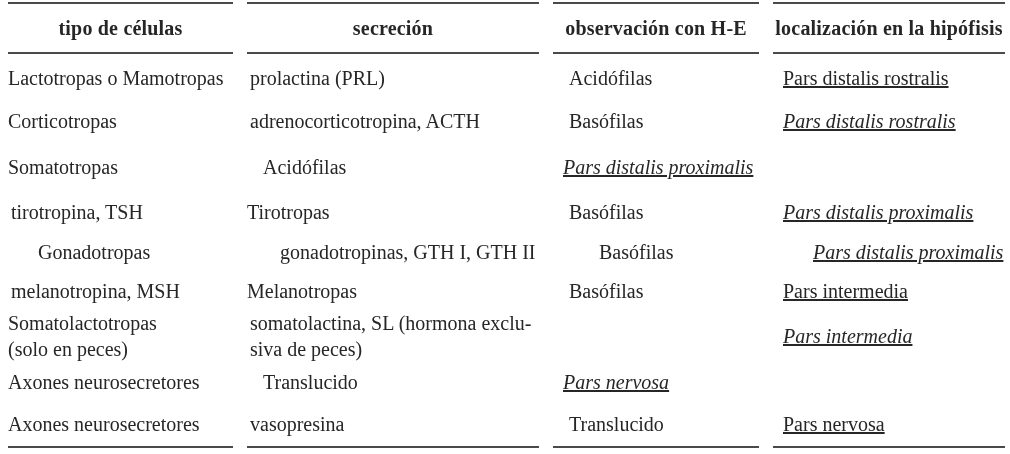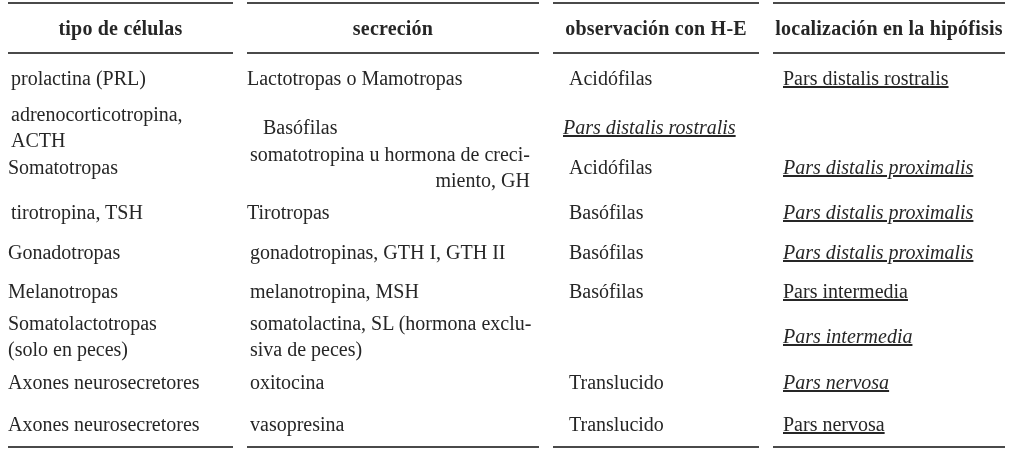--- a/index.html
+++ b/index.html
@@ -27,91 +27,89 @@
   }
   .td{
     font-size:20px;line-height:26px;
     display:flex;align-items:center;
     white-space:pre-line;
   }
   .c2{padding-left:3px;}
   .c3{padding-left:16px;}
   .c4{padding-left:10px;text-decoration:underline;}
   .r1{height:47px;} .r2{height:39px;} .r3{height:53px;text-align:right;}
-  .r4{height:38px;} .r5{height:42px;} .r6{height:36px;}
+  .r4{height:38px;} .r5{height:42px;margin-left:30px;} .r6{height:36px;}
   .r7{height:54px;} .r8{height:38px;} .r9{height:47px;}
   .tr.last .td{border-bottom:2px solid var(--rule);}
   .italic{font-style:italic;}
 </style>
 </head>
 <body>
 
 <div class="table">
 
   <div class="grid-row thead">
     <div class="th">tipo de células</div>
     <div class="th">secreción</div>
     <div class="th">observación con H-E</div>
     <div class="th">localización en la hipófisis</div>
   </div>
 
   <div class="grid-row tr r1">
+    <div class="td c1">Lactotropas o Mamotropas</div>
     <div class="td c2">prolactina (PRL)</div>
-    <div class="td c1">Lactotropas o Mamotropas</div>
     <div class="td c3">Acidófilas</div>
     <div class="td c4">Pars distalis rostralis</div>
   </div>
 
   <div class="grid-row tr r2">
+    <div class="td c1">Corticotropas</div>
     <div class="td c2">adrenocorticotropina, ACTH</div>
     <div class="td c3">Basófilas</div>
     <div class="td c4 italic">Pars distalis rostralis</div>
   </div>
 
   <div class="grid-row tr r3">
     <div class="td c1">Somatotropas</div>
-    <div class="td c2">somatotropina u hormona de creci-
-miento, GH</div>
     <div class="td c3">Acidófilas</div>
     <div class="td c4 italic">Pars distalis proximalis</div>
   </div>
 
   <div class="grid-row tr r4">
     <div class="td c2">tirotropina, TSH</div>
     <div class="td c1">Tirotropas</div>
     <div class="td c3">Basófilas</div>
     <div class="td c4 italic">Pars distalis proximalis</div>
   </div>
 
   <div class="grid-row tr r5">
     <div class="td c1">Gonadotropas</div>
     <div class="td c2">gonadotropinas, GTH I, GTH II</div>
     <div class="td c3">Basófilas</div>
     <div class="td c4 italic">Pars distalis proximalis</div>
   </div>
 
   <div class="grid-row tr r6">
+    <div class="td c2">melanotropina, MSH</div>
     <div class="td c1">Melanotropas</div>
-    <div class="td c2">melanotropina, MSH</div>
     <div class="td c3">Basófilas</div>
     <div class="td c4">Pars intermedia</div>
   </div>
 
   <div class="grid-row tr r7">
     <div class="td c1">Somatolactotropas
 (solo en peces)</div>
     <div class="td c2">somatolactina, SL (hormona exclu-
 siva de peces)</div>
     <div class="td c3"></div>
     <div class="td c4 italic">Pars intermedia</div>
   </div>
 
   <div class="grid-row tr r8">
     <div class="td c1">Axones neurosecretores</div>
-    <div class="td c2">oxitocina</div>
     <div class="td c3">Translucido</div>
     <div class="td c4 italic">Pars nervosa</div>
   </div>
 
   <div class="grid-row tr r9 last">
     <div class="td c1">Axones neurosecretores</div>
     <div class="td c2">vasopresina</div>
     <div class="td c3">Translucido</div>
     <div class="td c4">Pars nervosa</div>
   </div>

